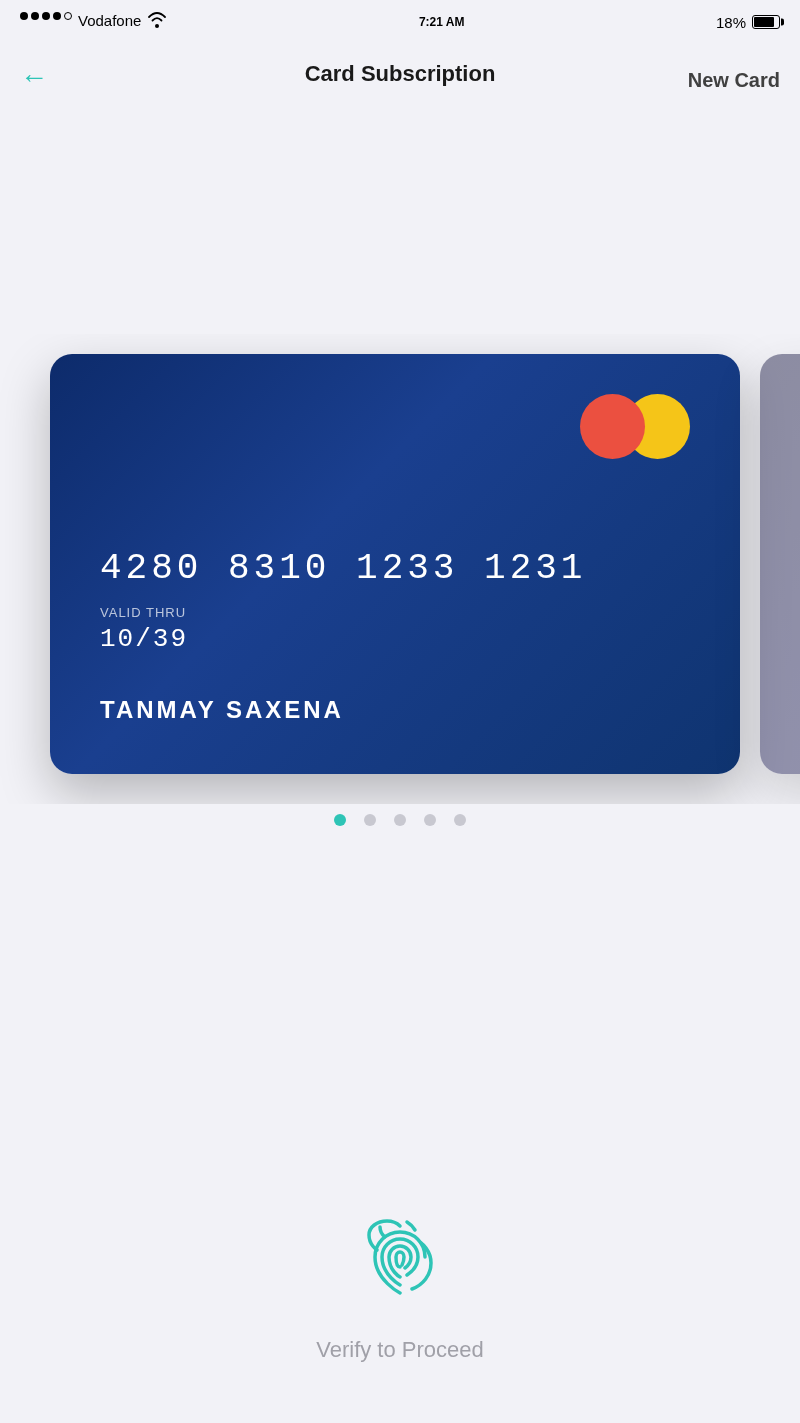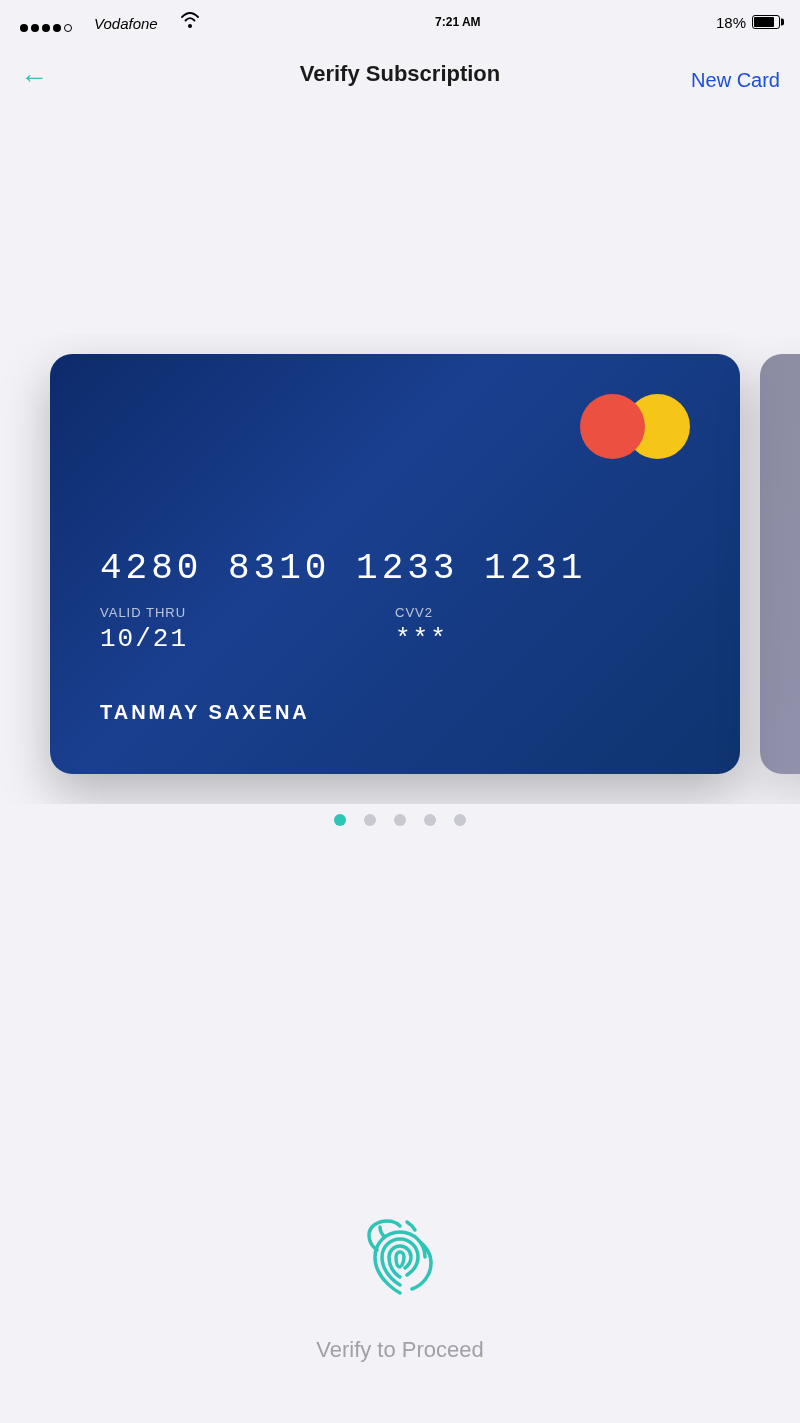--- a/index.html
+++ b/index.html
@@ -18,25 +18,24 @@
       width: 100%;
       height: 44px;
       background: #f2f2f7;
       display: flex;
       align-items: center;
       justify-content: space-between;
       padding: 0 20px;
     }
     .status-left {
       display: flex;
-      align-items: flex-end;
-      gap: 22px;
+      align-items: flex-start;
+      gap: 6px;
       font-size: 15px;
       font-weight: 500;
-      font-style: italic;
     }
     .signal-dots {
       display: flex;
       gap: 3px;
       align-items: center;
     }
     .dot {
       width: 8px;
       height: 8px;
       border-radius: 50%;
@@ -124,22 +123,22 @@
     .nav-title {
       position: absolute;
       left: 50%;
       transform: translateX(-50%);
       font-size: 22px;
       font-weight: 700;
       color: #1a1a1a;
     }
     .new-card-btn {
       font-size: 20px;
-      font-weight: 400;
-      color: #1d4ed8;
+      font-weight: 700;
+      color: #404040;
       cursor: pointer;
       margin-top: 12px;
     }
 
     
     .carousel-area {
       width: 100%;
       padding: 30px 0 20px 0;
       display: flex;
       flex-direction: column;
@@ -250,21 +249,21 @@
       color: #ffffff;
       font-weight: 400;
       font-family: 'Courier New', monospace;
       letter-spacing: 2px;
     }
 
     .card-holder-name {
       position: absolute;
       bottom: 50px;
       left: 50px;
-      font-size: 20px;
+      font-size: 24px;
       color: #ffffff;
       font-weight: 600;
       letter-spacing: 3px;
       text-transform: uppercase;
     }
 
     
     .dots-indicator {
       display: flex;
       gap: 18px;
@@ -359,21 +358,21 @@
           <div class="battery-fill"></div>
         </div>
       </div>
     </div>
   </div>
 
   <div class="nav-bar">
     <div class="back-btn">
       <span class="back-arrow">←</span>
     </div>
-    <span class="nav-title">Verify Subscription</span>
+    <span class="nav-title">Card Subscription</span>
     <span class="new-card-btn">New Card</span>
   </div>
 
   <div class="content-area">
 
     <div class="top-space"></div>
 
     <div class="carousel-area">
       <div class="cards-track">
         <div class="cards-wrapper">
@@ -383,25 +382,21 @@
             <div class="card-logo">
               <div class="mc-circle mc-red"></div>
               <div class="mc-circle mc-yellow"></div>
             </div>
 
             <div class="card-number">4280  8310  1233  1231</div>
 
             <div class="card-details-row">
               <div class="card-valid-section">
                 <div class="card-detail-label">VALID THRU</div>
-                <div class="card-detail-value">10/21</div>
-              </div>
-              <div class="card-cvv-section">
-                <div class="card-detail-label">CVV2</div>
-                <div class="card-detail-value">***</div>
+                <div class="card-detail-value">10/39</div>
               </div>
             </div>
 
             <div class="card-holder-name">TANMAY SAXENA</div>
           </div>
 
           <div class="credit-card next"></div>
 
         </div>
       </div>

